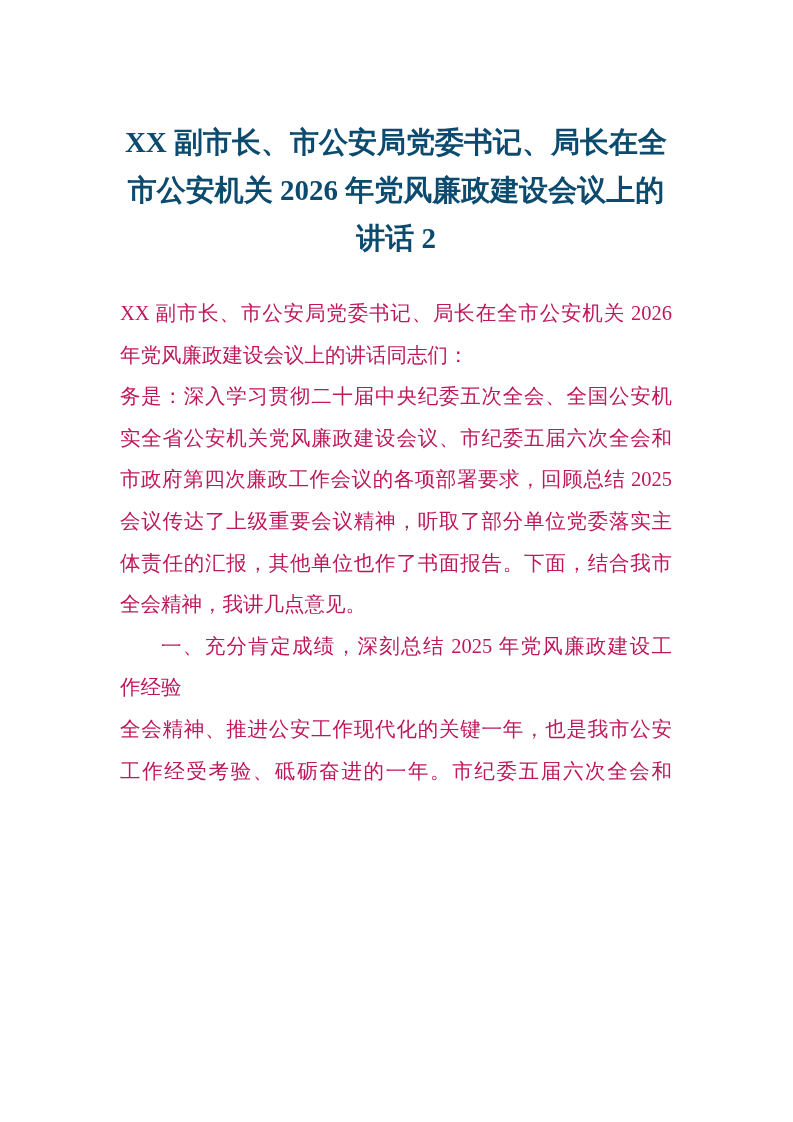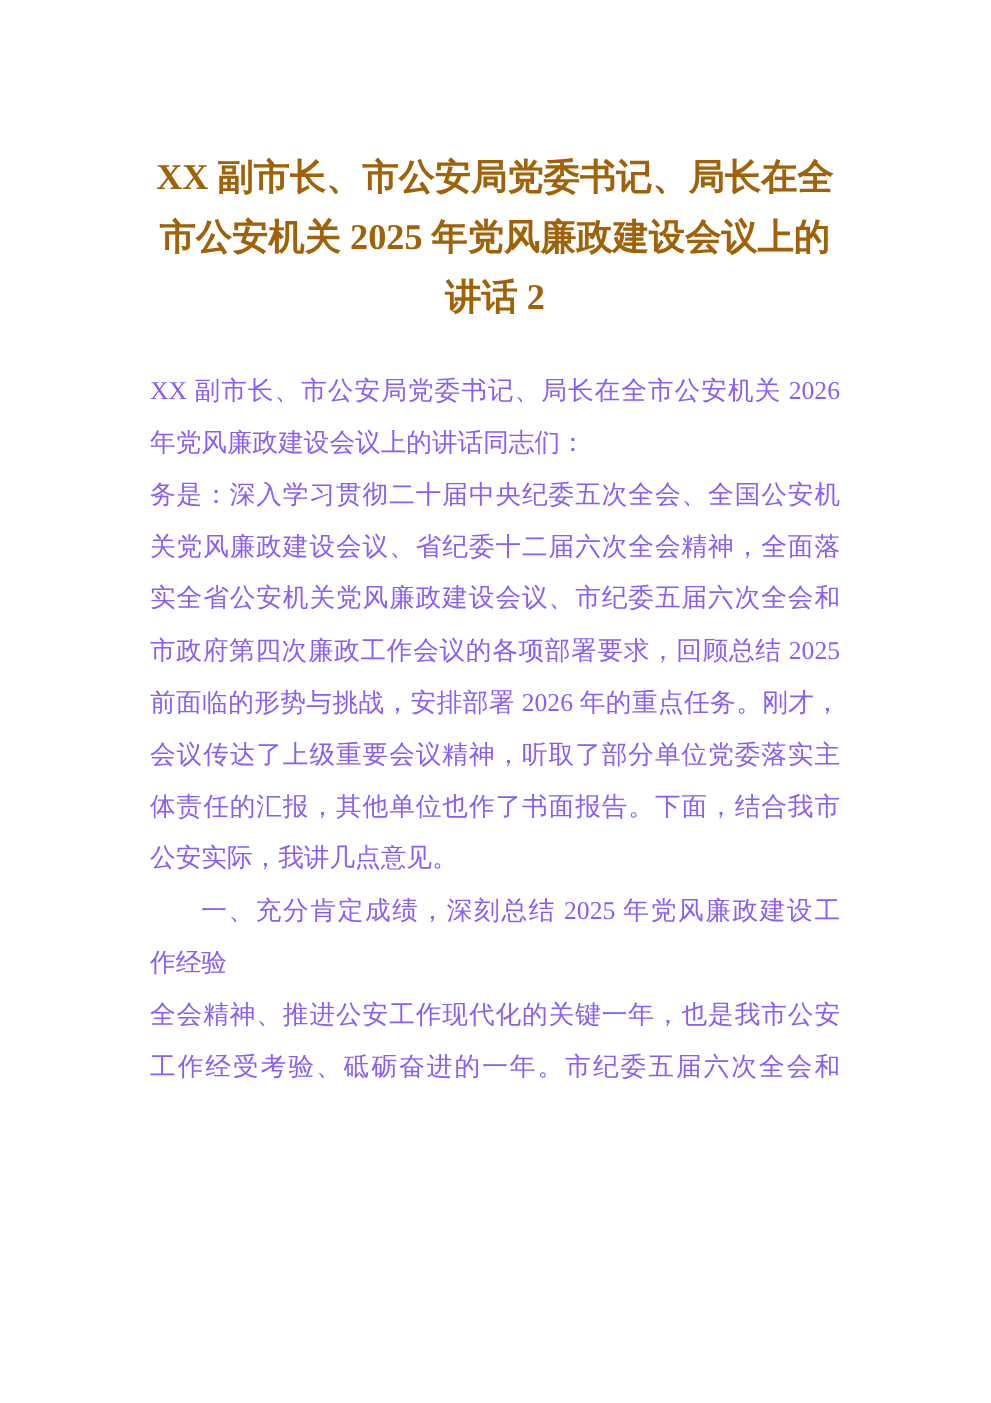--- a/index.html
+++ b/index.html
@@ -19,30 +19,30 @@
   .content {
     padding-left: 120px;
     padding-right: 121px; 
   }
   .doc-title {
     margin-top: 118px;
     font-size: 29px;
     line-height: 48px;
     font-weight: 700;
     text-align: center;
-    color: #a16207;
+    color: #0c4a6e;
   }
   .doc-title .tline {
     white-space: nowrap;
   }
   .doc-body {
     margin-top: 31px;
     font-size: 20.5px;
     line-height: 41.6px;
-    color: #8b5cf6;
+    color: #be185d;
   }
   .bl {
     text-align: justify;
     text-align-last: justify;
   }
   .bl.left {
     text-align: center;
     text-align-last: left;
   }
   .bl.ind {
@@ -50,40 +50,38 @@
   }
 </style>
 </head>
 <body>
 
 <div class="page">
   <div class="content">
 
     <div class="doc-title">
       <div class="tline">XX 副市长、市公安局党委书记、局长在全</div>
-      <div class="tline">市公安机关 2025 年党风廉政建设会议上的</div>
+      <div class="tline">市公安机关 2026 年党风廉政建设会议上的</div>
       <div class="tline">讲话 2</div>
     </div>
 
     <div class="doc-body">
 
       <div>
         <div class="bl">XX 副市长、市公安局党委书记、局长在全市公安机关 2026</div>
         <div class="bl left">年党风廉政建设会议上的讲话同志们：</div>
       </div>
 
       <div>
         <div class="bl">务是：深入学习贯彻二十届中央纪委五次全会、全国公安机</div>
-        <div class="bl">关党风廉政建设会议、省纪委十二届六次全会精神，全面落</div>
         <div class="bl">实全省公安机关党风廉政建设会议、市纪委五届六次全会和</div>
         <div class="bl">市政府第四次廉政工作会议的各项部署要求，回顾总结 2025</div>
-        <div class="bl">前面临的形势与挑战，安排部署 2026 年的重点任务。刚才，</div>
         <div class="bl">会议传达了上级重要会议精神，听取了部分单位党委落实主</div>
         <div class="bl">体责任的汇报，其他单位也作了书面报告。下面，结合我市</div>
-        <div class="bl left">公安实际，我讲几点意见。</div>
+        <div class="bl left">全会精神，我讲几点意见。</div>
       </div>
 
       <div>
         <div class="bl ind">一、充分肯定成绩，深刻总结 2025 年党风廉政建设工</div>
         <div class="bl left">作经验</div>
       </div>
 
       <div>
         <div class="bl">全会精神、推进公安工作现代化的关键一年，也是我市公安</div>
         <div class="bl">工作经受考验、砥砺奋进的一年。市纪委五届六次全会和</div>

